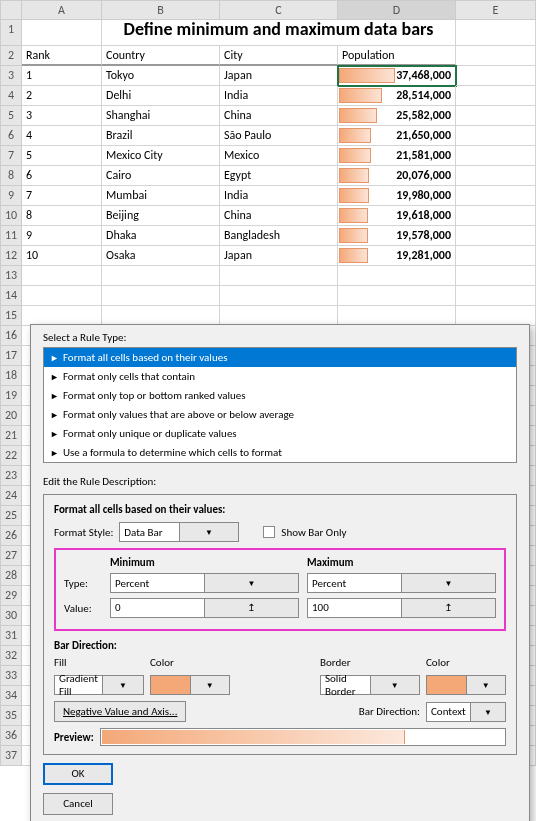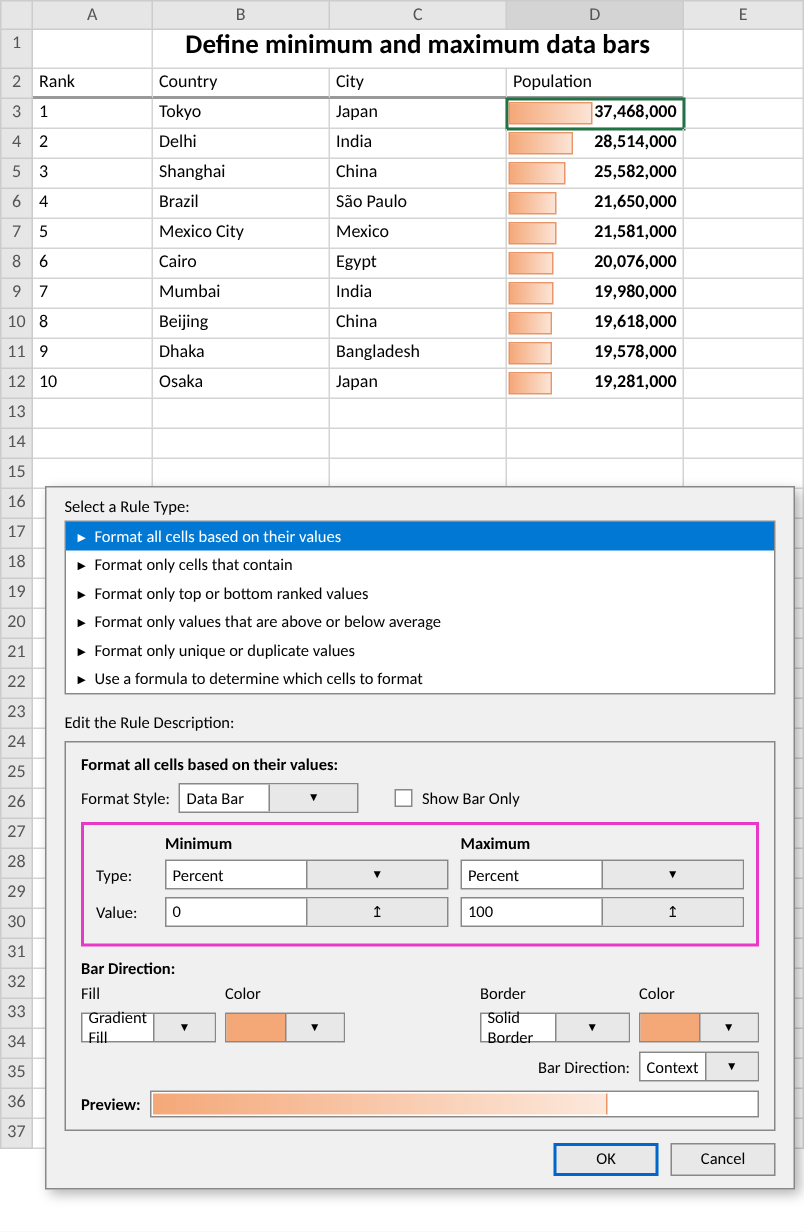--- a/index.html
+++ b/index.html
@@ -43,21 +43,21 @@
 .mmhdr{display:flex;margin-bottom:4px;}
 .mmhdr .mmlbl{width:46px;}
 .inp{display:flex;border:1px solid #888;background:#fff;height:20px;}
 .inp span{flex:1;padding:0 4px;line-height:18px;}
 .inp .ref{width:18px;border-left:1px solid #888;background:#e8e8e8;text-align:center;font-size:10px;line-height:18px;}
 .swatch{flex:1;height:18px;background:#f4a878;}
 .negbtn{border:1px solid #888;background:#e8e8e8;padding:3px 8px;text-decoration:underline;display:inline-block;}
 .prev{display:flex;align-items:center;gap:6px;margin-top:6px;}
 .prevbar{flex:1;height:18px;border:1px solid #888;background:#fff;position:relative;}
 .prevfill{position:absolute;left:1px;top:1px;bottom:1px;width:75%;background:linear-gradient(to right,#f4a878,#fce8dc);border-right:1px solid #e8956a;}
-.btns{display:flex;justify-content:flex-end;gap:8px;padding:8px 12px 0 12px;}
+.btns{display:flex;gap:8px;padding:8px 12px 0 12px;flex-direction:column;}
 .btn{border:1px solid #888;background:#e8e8e8;width:70px;height:22px;text-align:center;line-height:20px;}
 .btn.ok{border:2px solid #0066cc;line-height:18px;}
 </style>
 </head>
 <body>
 
 <div class="sheet">
   <div class="colheads">
     <div class="corner"></div>
     <div class="ch chA">A</div>
@@ -453,20 +453,21 @@
           <span>Solid Border</span>
           <span class="dd">▼</span>
         </div>
       <div class="combo" style="width:80px">
           <span class="swatch"></span>
           <span class="dd">▼</span>
         </div>
     </div>
 
     <div class="frow" style="margin-top:6px">
+      <span class="negbtn">Negative Value and Axis...</span>
       <div style="flex:1"></div>
       <span>Bar Direction:</span>
       <div class="combo" style="width:80px">
           <span>Context</span>
           <span class="dd">▼</span>
         </div>
     </div>
 
     <div class="prev">
       <span class="bold">Preview:</span>

